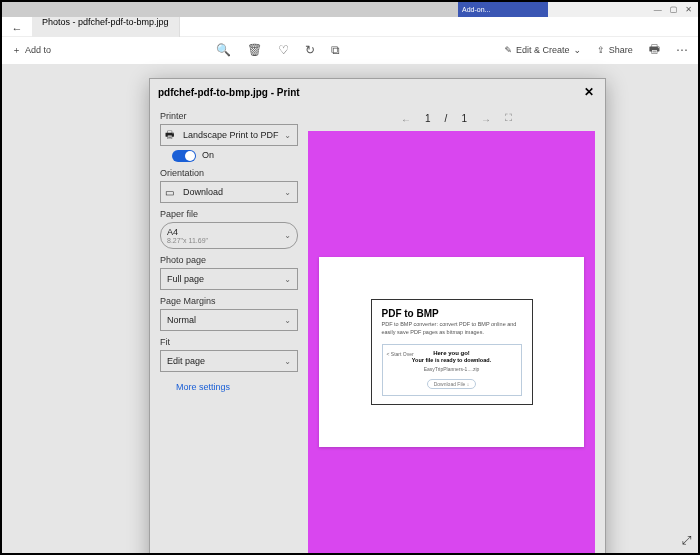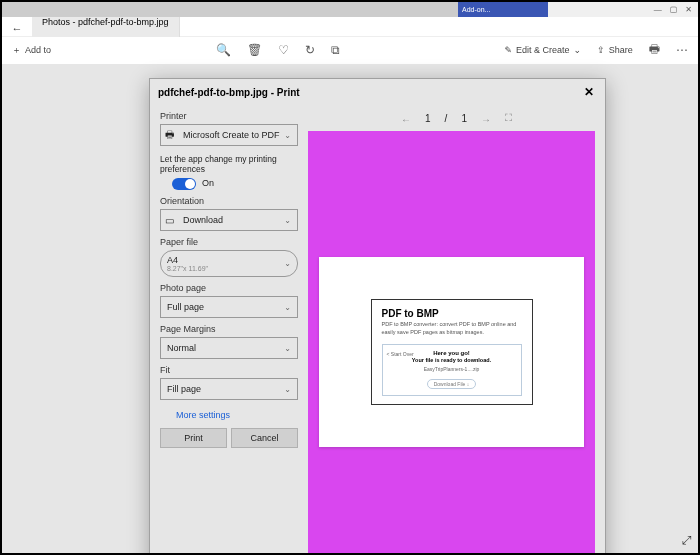--- a/index.html
+++ b/index.html
@@ -109,25 +109,24 @@
   <div class="dlg-header">
     <span>pdfchef-pdf-to-bmp.jpg - Print</span>
     <span class="dlg-close">✕</span>
   </div>
   <div class="dlg-body">
     <div class="left-panel">
 
       <div class="field-label">Printer</div>
       <div class="select-box with-icon">
         <span class="lead-icon">🖶</span>
-        <span>Microsoft Create to PDF</span>
+        <span>Landscape Print to PDF</span>
         <span class="chev">⌄</span>
       </div>
 
-      <div class="pref-text">Let the app change my printing preferences</div>
       <div class="toggle-row">
         <div class="toggle"></div>
         <span>On</span>
       </div>
 
       <div class="field-label">Orientation</div>
       <div class="select-box with-icon">
         <span class="lead-icon">▭</span>
         <span>Download</span>
         <span class="chev">⌄</span>
@@ -147,30 +146,26 @@
       </div>
 
       <div class="field-label">Page Margins</div>
       <div class="select-box">
         <span>Normal</span>
         <span class="chev">⌄</span>
       </div>
 
       <div class="field-label">Fit</div>
       <div class="select-box">
-        <span>Fill page</span>
+        <span>Edit page</span>
         <span class="chev">⌄</span>
       </div>
 
       <div class="more-settings">More settings</div>
 
-      <div class="dlg-buttons">
-        <div class="dlg-btn">Print</div>
-        <div class="dlg-btn">Cancel</div>
-      </div>
     </div>
 
     <div class="preview-panel">
       <div class="preview-nav">
         <span>←</span>
         <span class="current">1</span>
         <span class="current">/</span>
         <span class="current">1</span>
         <span>→</span>
         <span>⛶</span>

